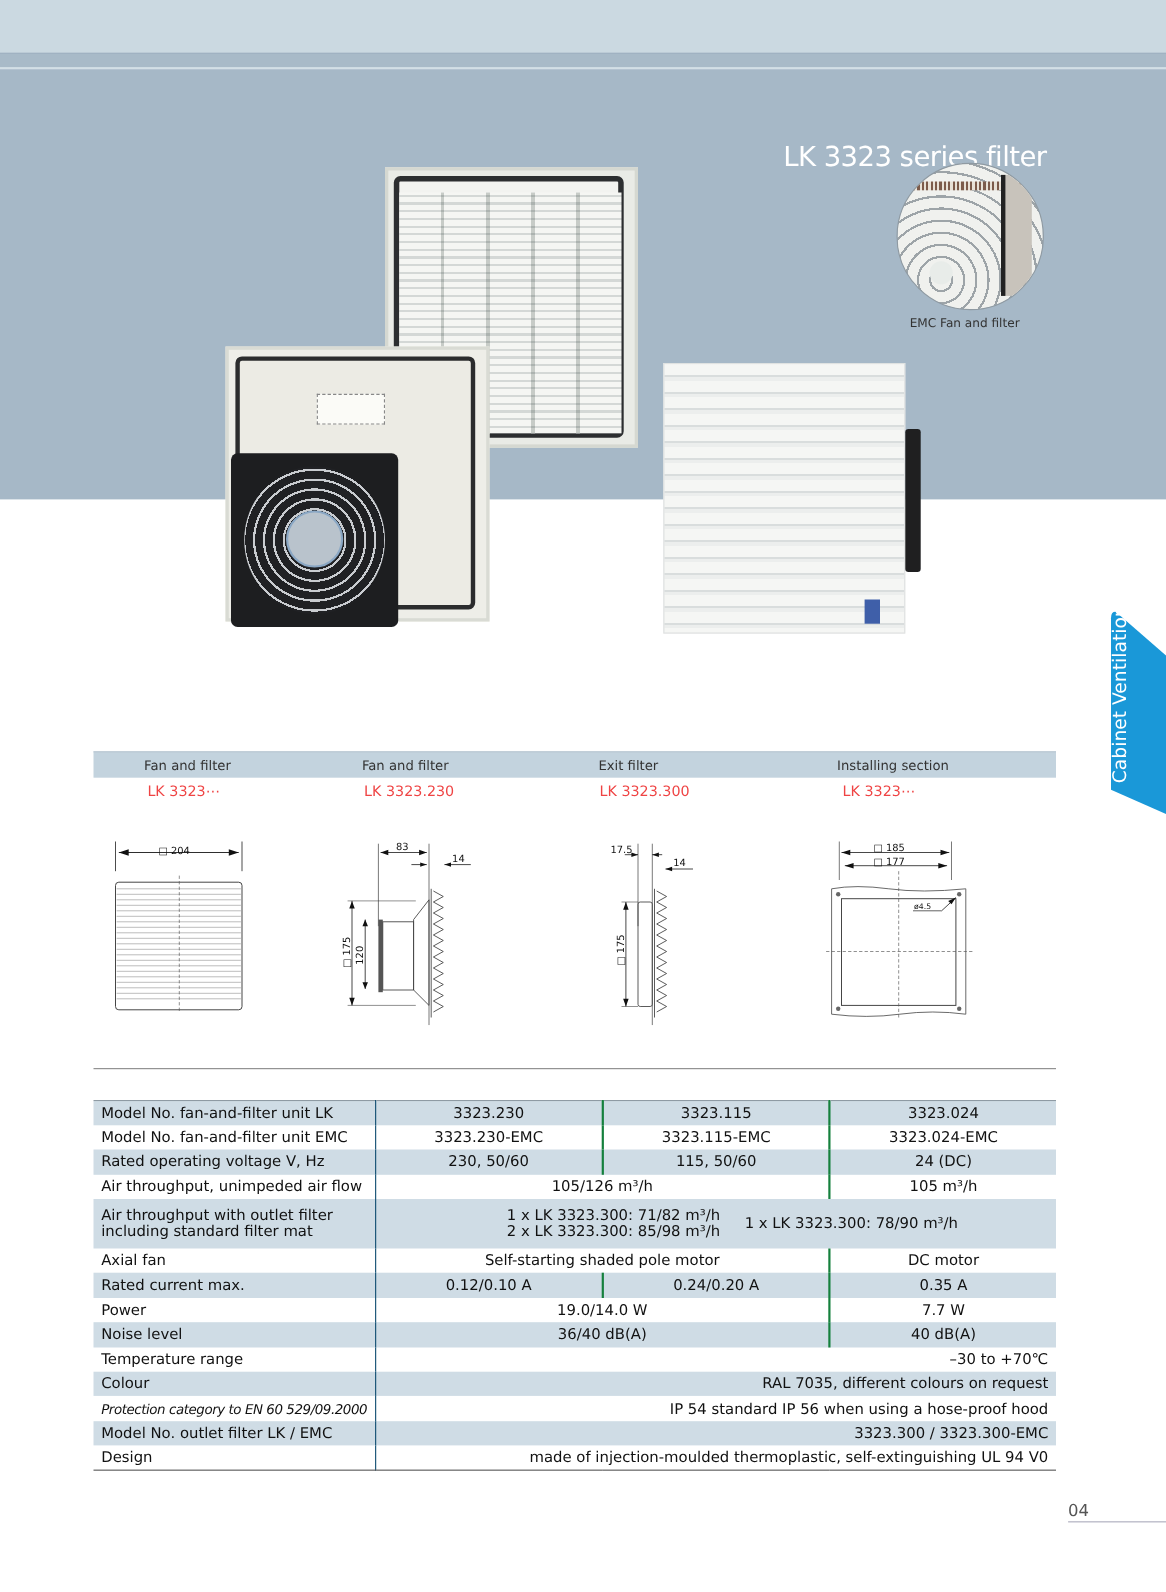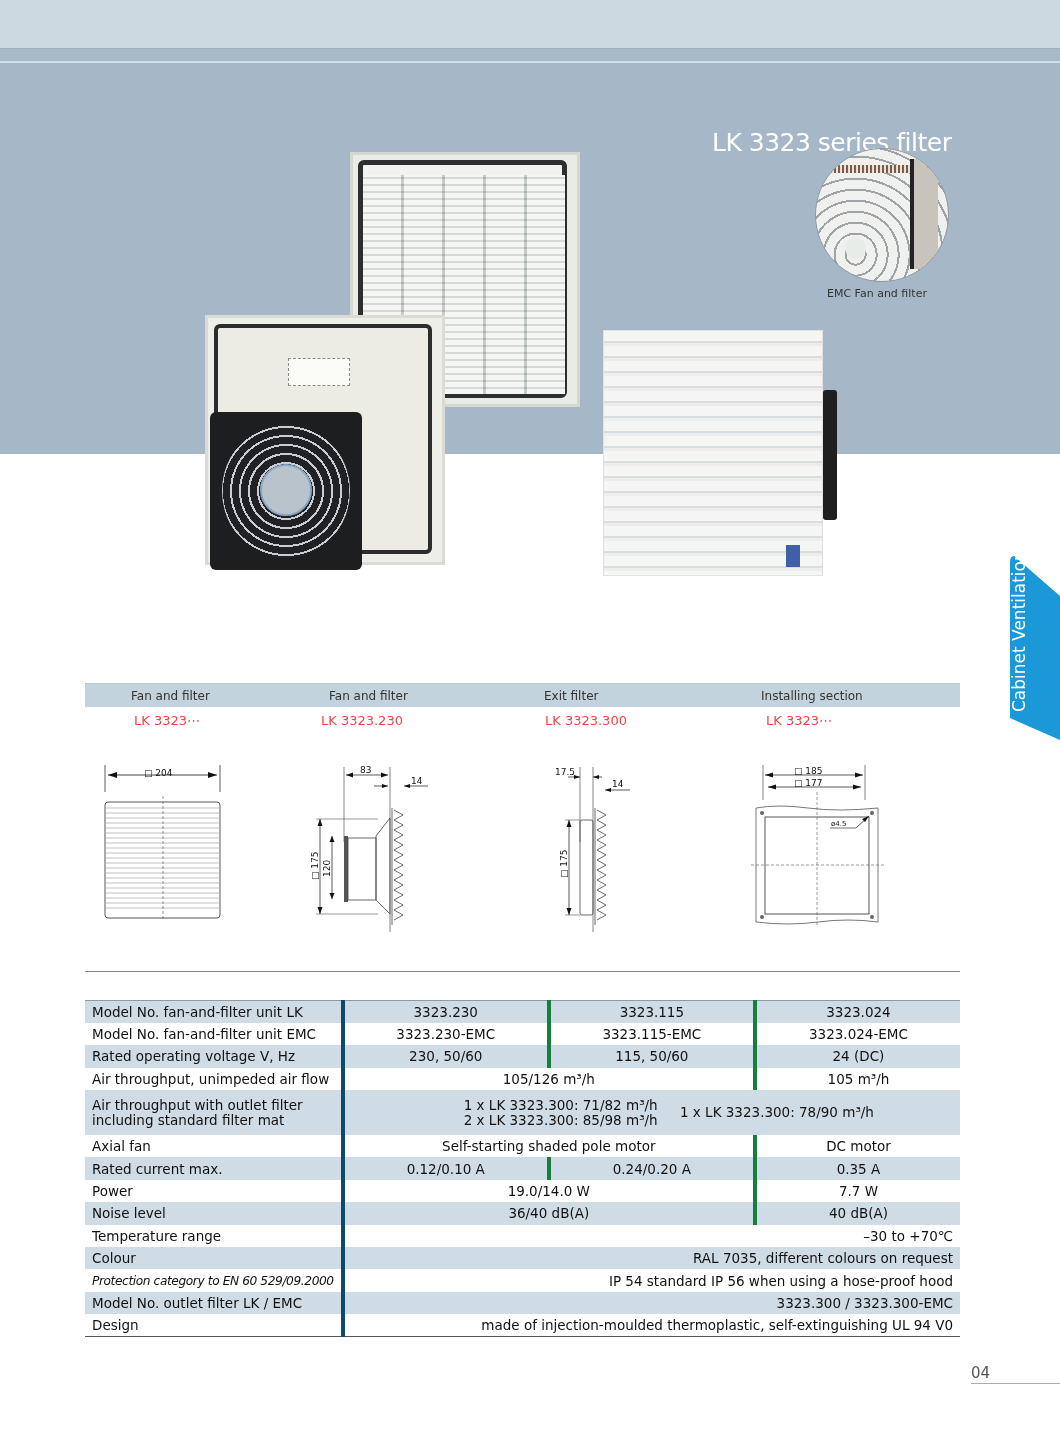--- a/index.html
+++ b/index.html
@@ -59,24 +59,24 @@
   .dim { font-size: 9px; fill: #111; font-family: "DejaVu Sans", sans-serif; }
 
   .sep-line { position: absolute; left: 85px; top: 971px; width: 875px; height: 1px; background: #888; }
 
   
   table.spec { position: absolute; left: 85px; top: 1000px; width: 875px; border-collapse: collapse; font-size: 13.5px; }
   table.spec td { padding: 0 7px; height: 22.4px; white-space: nowrap; color: #111; }
   table.spec tr.shade td { background: #cfdce5; }
   table.spec tr.first td { border-top: 1px solid #8e9aa3; }
   table.spec tr.last td { border-bottom: 1.5px solid #555; }
-  table.spec td.lbl { width: 252px; border-right: 4px solid #0c4a6e; }
+  table.spec td.lbl { width: 252px; border-right: 1px solid #0c4a6e; }
   table.spec td.c { text-align: center; }
   table.spec td.l { text-align: right; padding-left: 13px; }
-  table.spec td.vdiv { border-right: 4px solid #15803d; }
+  table.spec td.vdiv { border-right: 2px solid #15803d; }
   table.spec td.small { font-size: 12.2px; letter-spacing: -0.4px; font-style: italic; }
   table.spec tr.tall td { height: 45px; line-height: 15px; }
   .twoline-right { display: inline-block; text-align: center; vertical-align: middle; }
 
   .page-num { position: absolute; left: 971px; top: 1364px; font-size: 15px; color: #555; }
   .page-num-line { position: absolute; left: 971px; top: 1383px; width: 89px; height: 1px; background: #aab; }
 </style>
 </head>
 <body>
 
@@ -117,21 +117,21 @@
   </svg>
 </div>
 <div class="side-tab-label">Cabinet Ventilation</div>
 
 <div class="prod-strip"></div>
 <div class="prod-cat" style="left:131px">Fan and filter</div>
 <div class="prod-cat" style="left:329px">Fan and filter</div>
 <div class="prod-cat" style="left:544px">Exit filter</div>
 <div class="prod-cat" style="left:761px">Installing section</div>
 <div class="prod-model" style="left:134px">LK 3323⋯</div>
-<div class="prod-model" style="left:321px">LK 3323.230</div>
+<div class="prod-model" style="left:331px">LK 3323.230</div>
 <div class="prod-model" style="left:545px">LK 3323.300</div>
 <div class="prod-model" style="left:766px">LK 3323⋯</div>
 
 <svg class="drawing" style="left:100px; top:762px" width="125" height="160">
   <line x1="5" y1="3" x2="5" y2="30" stroke="#333" stroke-width="0.8"></line>
   <line x1="120" y1="3" x2="120" y2="30" stroke="#333" stroke-width="0.8"></line>
   <line x1="8" y1="13" x2="117" y2="13" stroke="#111" stroke-width="0.8"></line>
   <path d="M8 13 L17 10 L17 16 Z M117 13 L108 10 L108 16 Z" fill="#111"></path>
   <text x="44" y="14" class="dim">□ 204</text>
   <rect x="5" y="40" width="115" height="116" rx="3" fill="none" stroke="#444" stroke-width="0.9"></rect>

